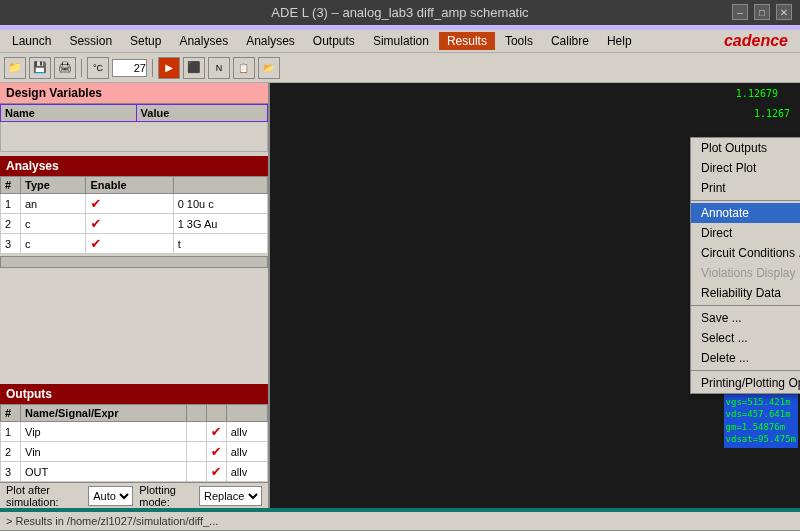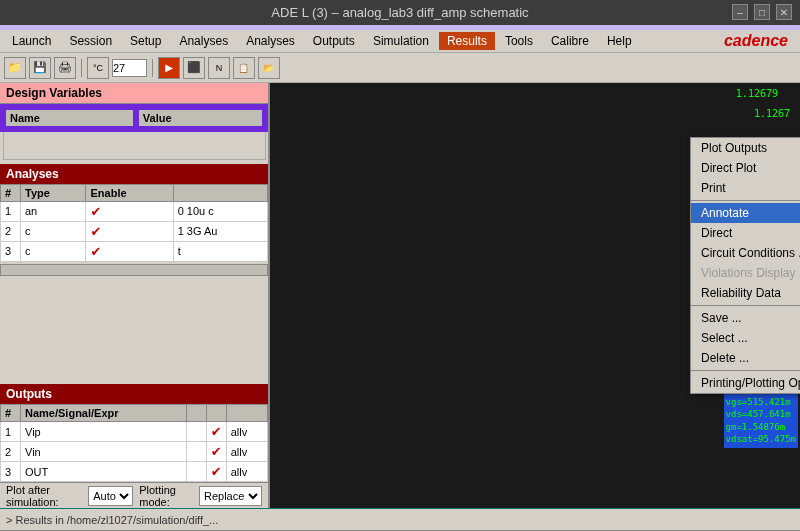--- a/index.html
+++ b/index.html
@@ -94,21 +94,21 @@
       height: 18px;
       background: #888;
       margin: 0 2px;
     }
     .temp-input {
       width: 35px;
       height: 18px;
       border: 1px solid #888;
       background: #fff;
       font-size: 11px;
-      text-align: left;
+      text-align: right;
     }
 
     
     #main {
       display: flex;
       height: calc(531px - 28px - 26px - 30px - 22px);
       background: #2b2b2b;
     }
 
     
@@ -127,21 +127,21 @@
       border-bottom: 1px solid #888;
     }
 
     #design-vars-table {
       width: 100%;
       border-collapse: collapse;
       font-size: 11px;
     }
     #design-vars-table th {
       background: #c0bdb5;
-      border: 6px solid #6d28d9;
+      border: 1px solid #6d28d9;
       padding: 2px 4px;
       text-align: left;
     }
     #design-vars-table td {
       border: 1px solid #aaa;
       padding: 2px 4px;
     }
 
     
     #analyses-panel {
@@ -208,21 +208,21 @@
       text-align: left;
     }
     #outputs-table td {
       border: 1px solid #ccc;
       padding: 2px 4px;
     }
 
     
     #bottom-bar {
       background: #d4d0c8;
-      border-top: 1px solid #0f766e;
+      border-top: 4px solid #0f766e;
       padding: 2px 6px;
       font-size: 11px;
       color: #333;
       height: 22px;
       display: flex;
       align-items: center;
     }
 
     
     #plot-bar {

